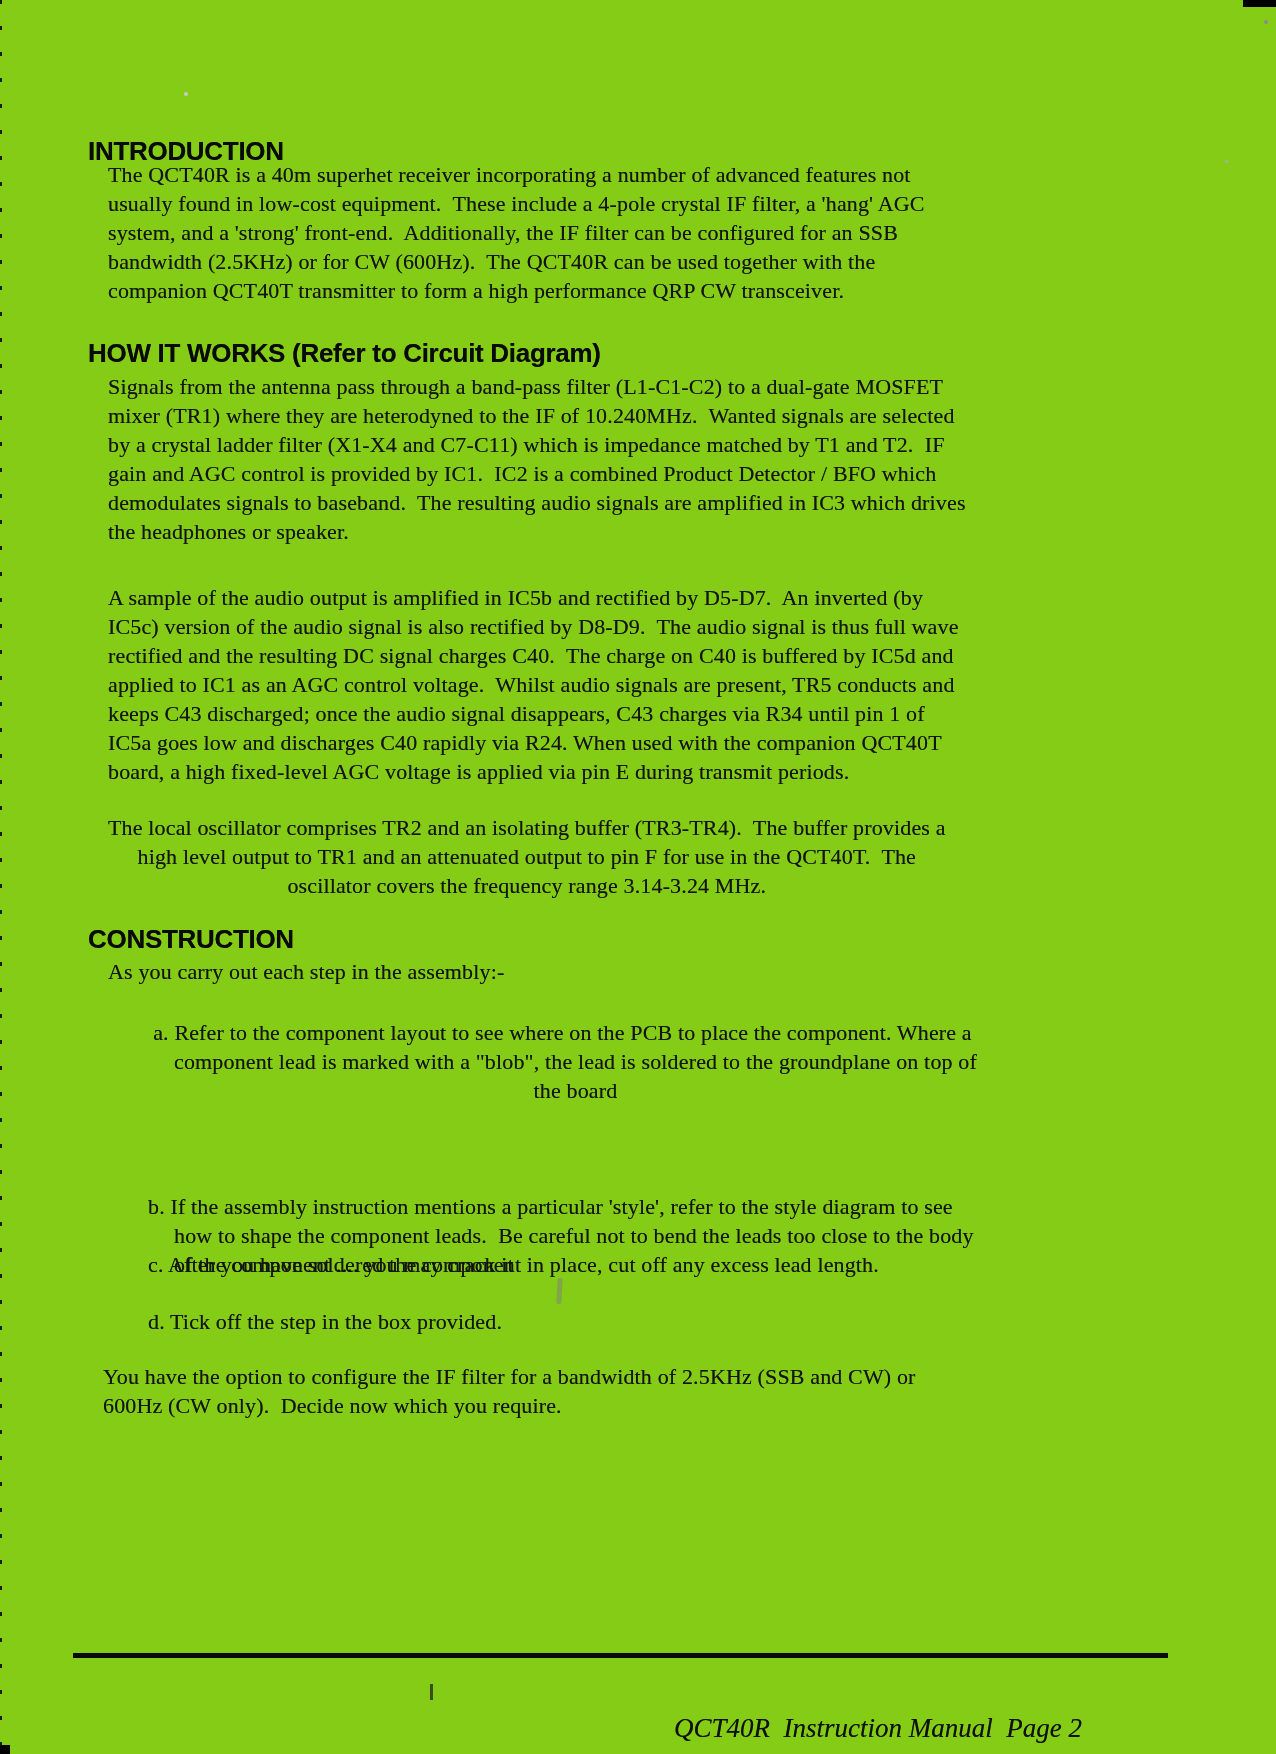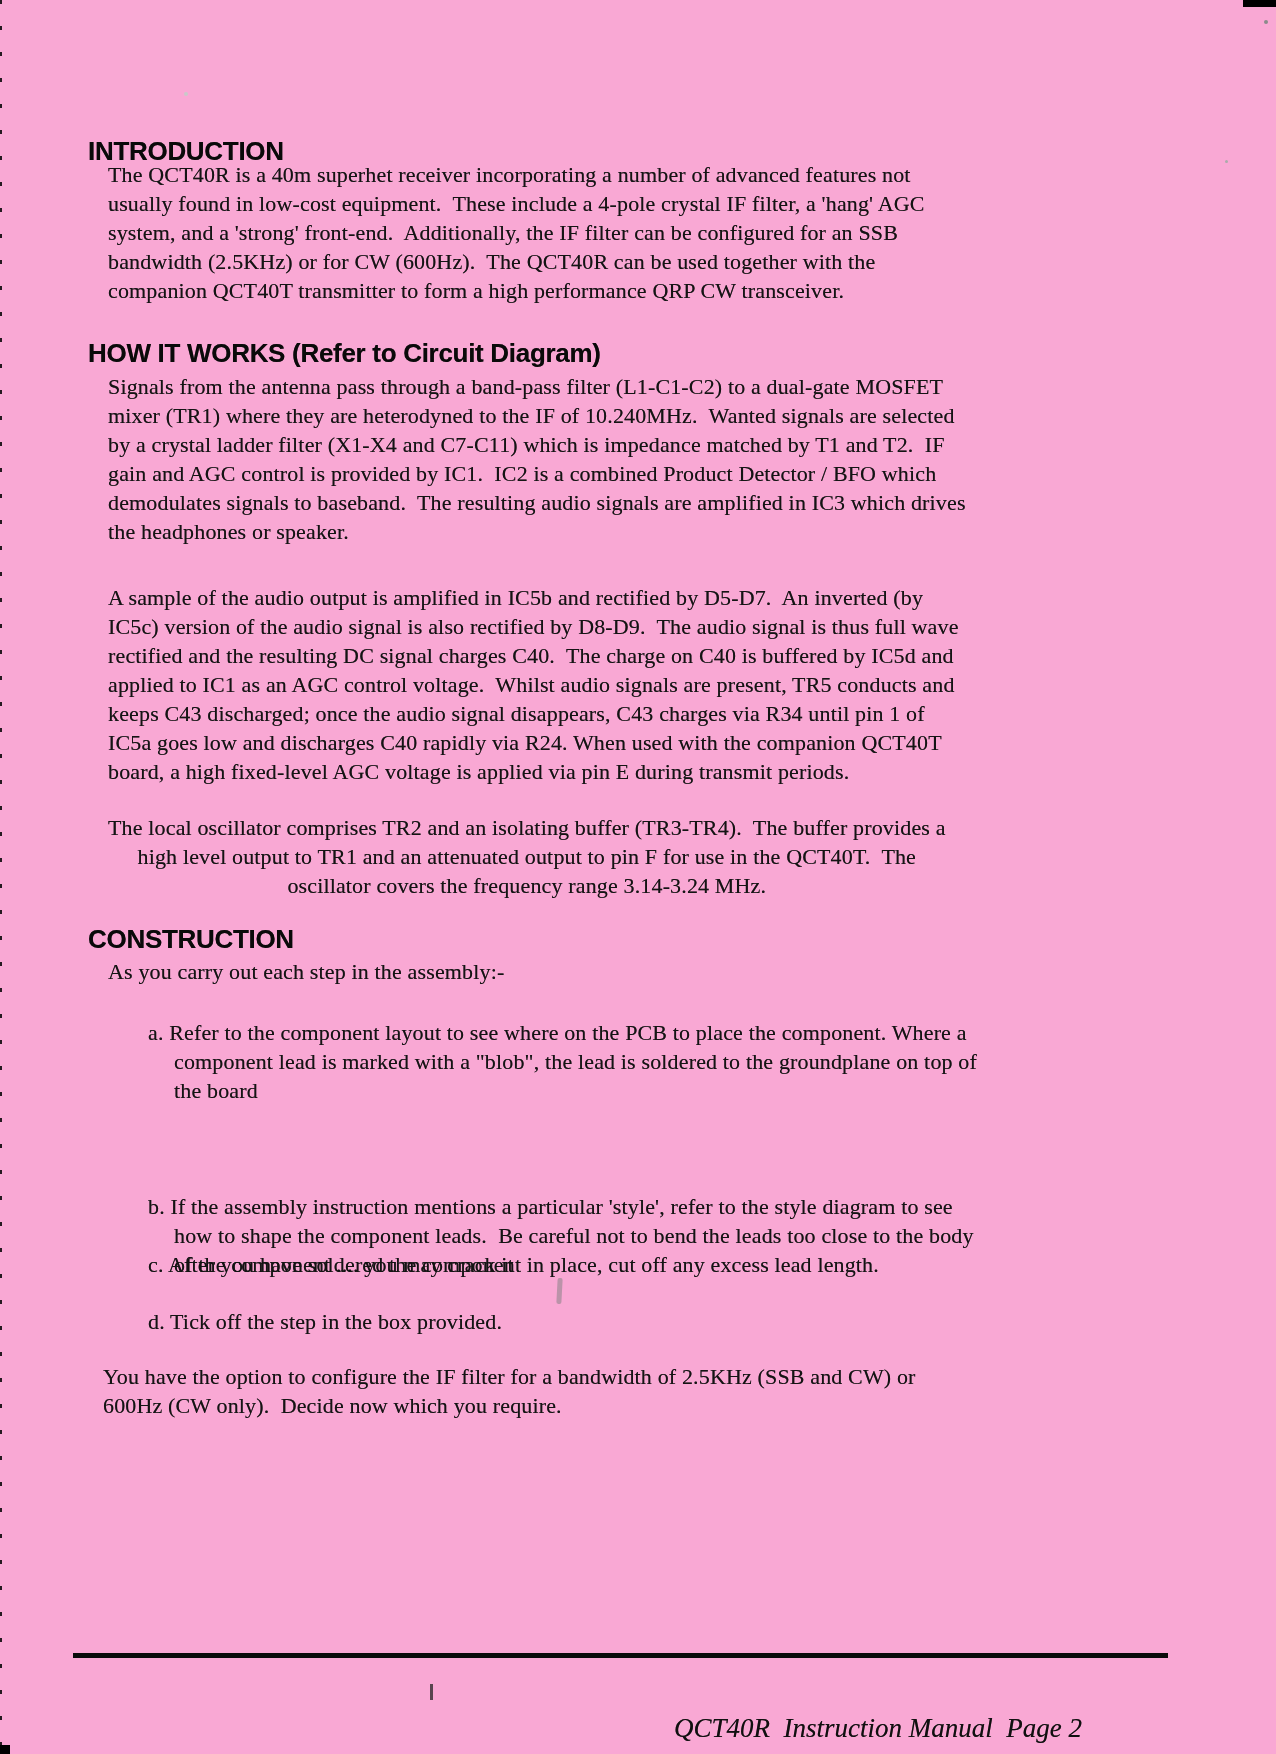--- a/index.html
+++ b/index.html
@@ -4,21 +4,21 @@
 <style>
   html, body {
     margin: 0;
     padding: 0;
     background: #ffffff;
   }
   .page {
     position: relative;
     width: 1276px;
     height: 1754px;
-    background: #f9a8d4;
+    background: #84cc16;
     overflow: hidden;
     font-family: "Liberation Serif", serif;
     color: #141414;
   }
   .heading {
     position: absolute;
     font-family: "Liberation Sans", sans-serif;
     font-weight: bold;
     font-size: 26px;
     line-height: 26px;
@@ -104,21 +104,21 @@
 board, a high fixed-level AGC voltage is applied via pin E during transmit periods.</div>
 
   <div class="body-text" style="left:108px; top:813px;text-align:center;">The local oscillator comprises TR2 and an isolating buffer (TR3-TR4).  The buffer provides a
 high level output to TR1 and an attenuated output to pin F for use in the QCT40T.  The
 oscillator covers the frequency range 3.14-3.24 MHz.</div>
 
   <div class="heading" style="left:88px; top:926px;">CONSTRUCTION</div>
 
   <div class="body-text" style="left:108px; top:957px;">As you carry out each step in the assembly:-</div>
 
-  <div class="body-text step" style="left:148px; top:1018px;">a. Refer to the component layout to see where on the PCB to place the component. Where a
+  <div class="body-text step" style="left:148px; top:1018px;text-align:center;">a. Refer to the component layout to see where on the PCB to place the component. Where a
 component lead is marked with a "blob", the lead is soldered to the groundplane on top of
 the board</div>
 
   <div class="body-text step" style="left:148px; top:1192px;">b. If the assembly instruction mentions a particular 'style', refer to the style diagram to see
 how to shape the component leads.  Be careful not to bend the leads too close to the body
 of the component .... you may crack it</div>
 
   <div class="body-text step" style="left:148px; top:1250px;">c. After you have soldered the component in place, cut off any excess lead length.</div>
 
   <div class="body-text step" style="left:148px; top:1307px;">d. Tick off the step in the box provided.</div>

